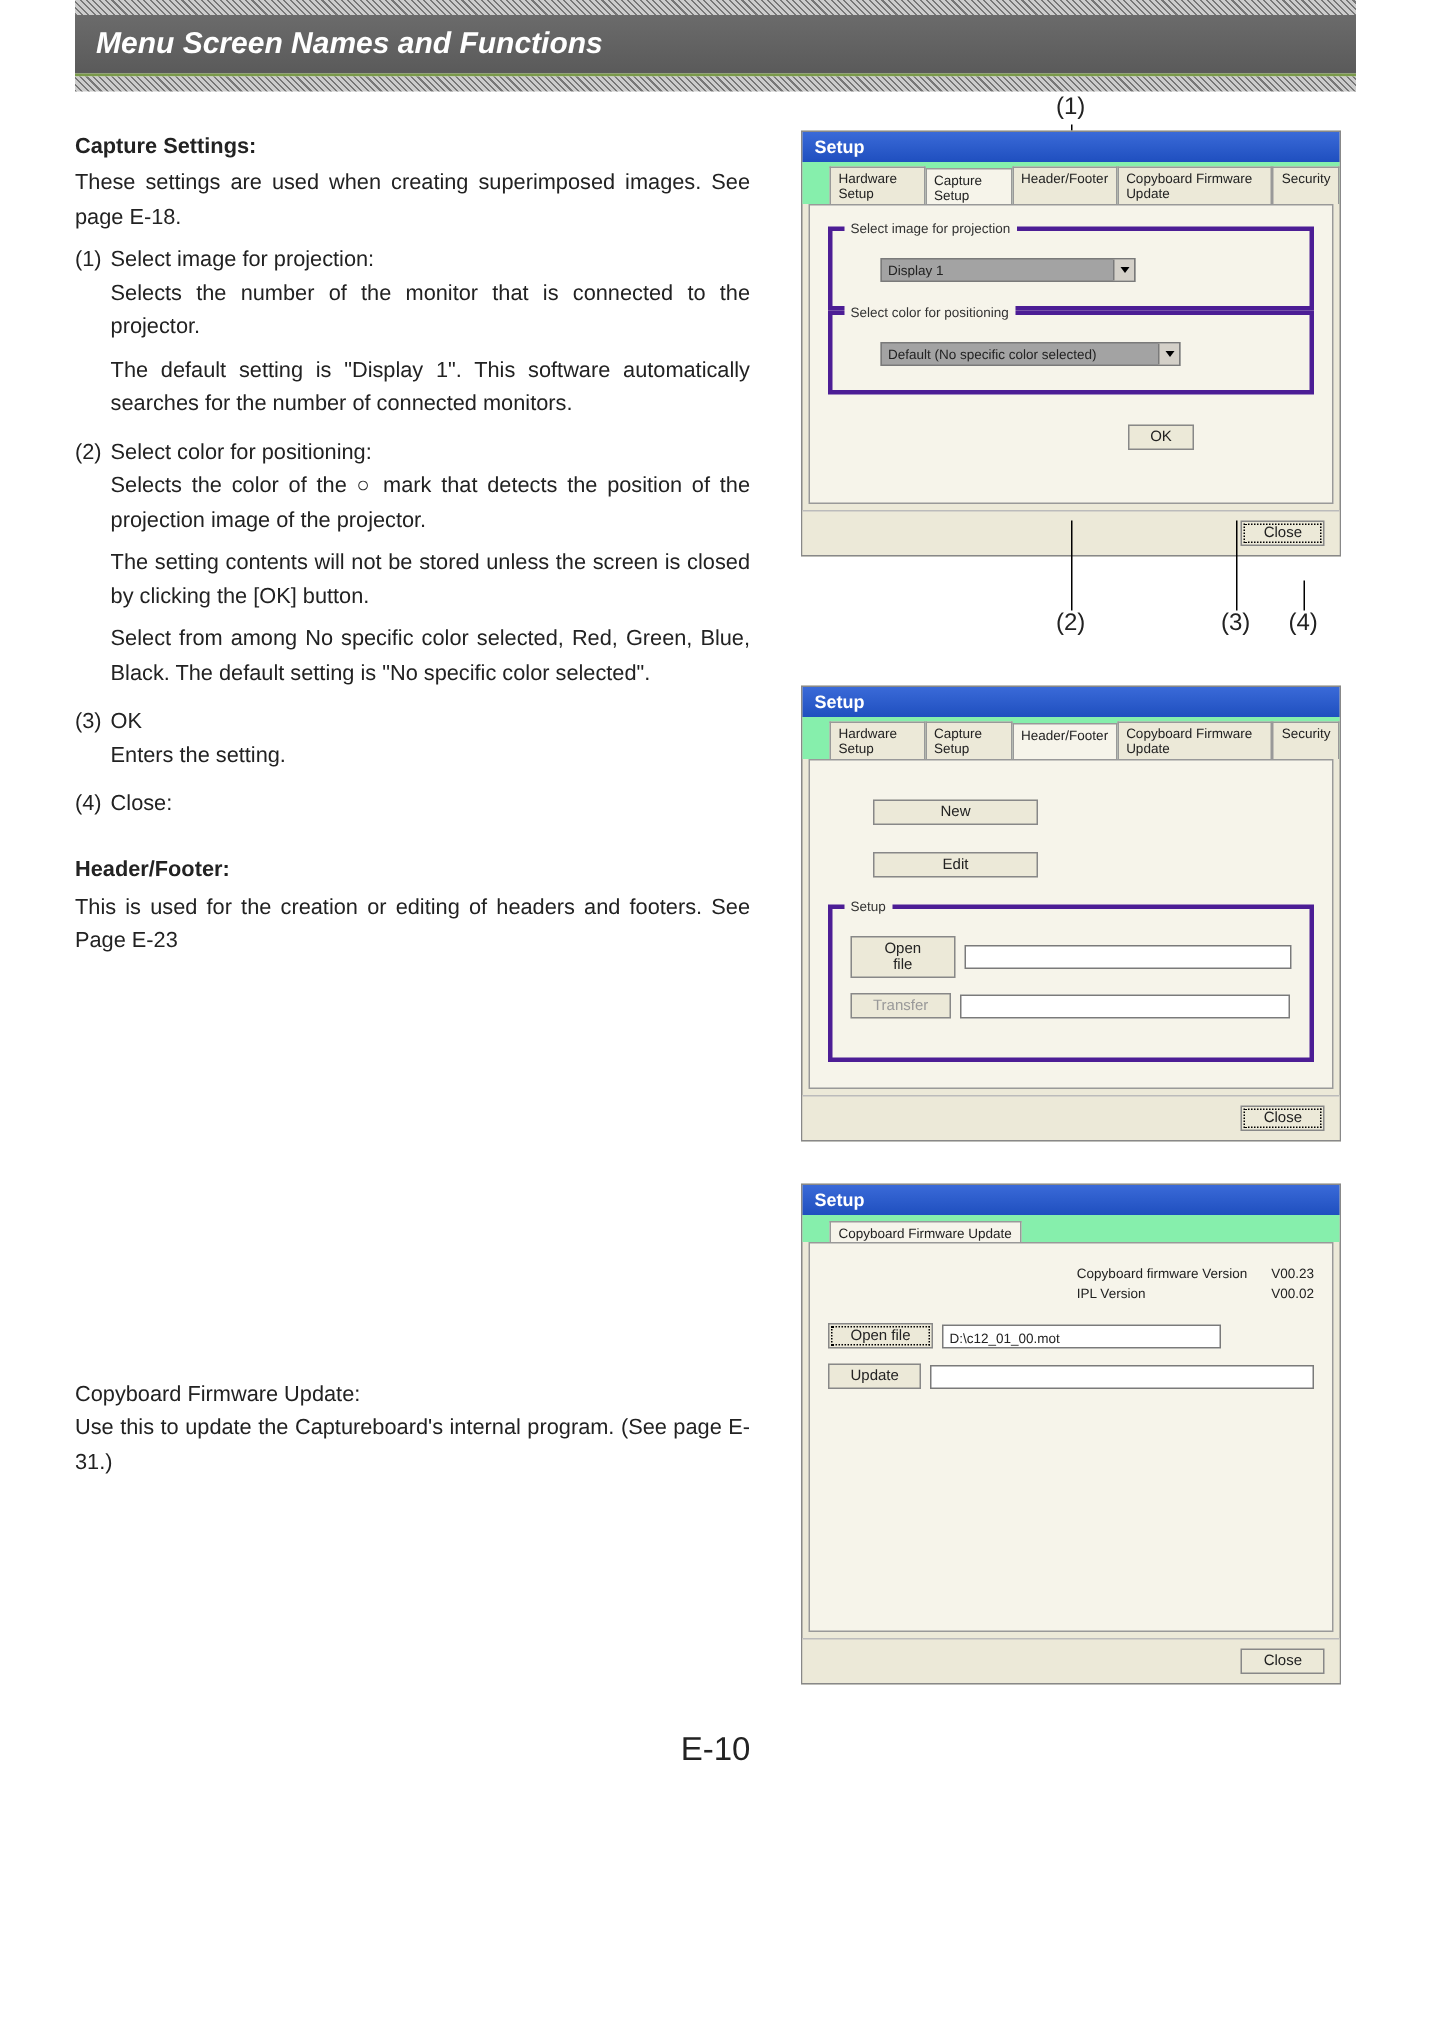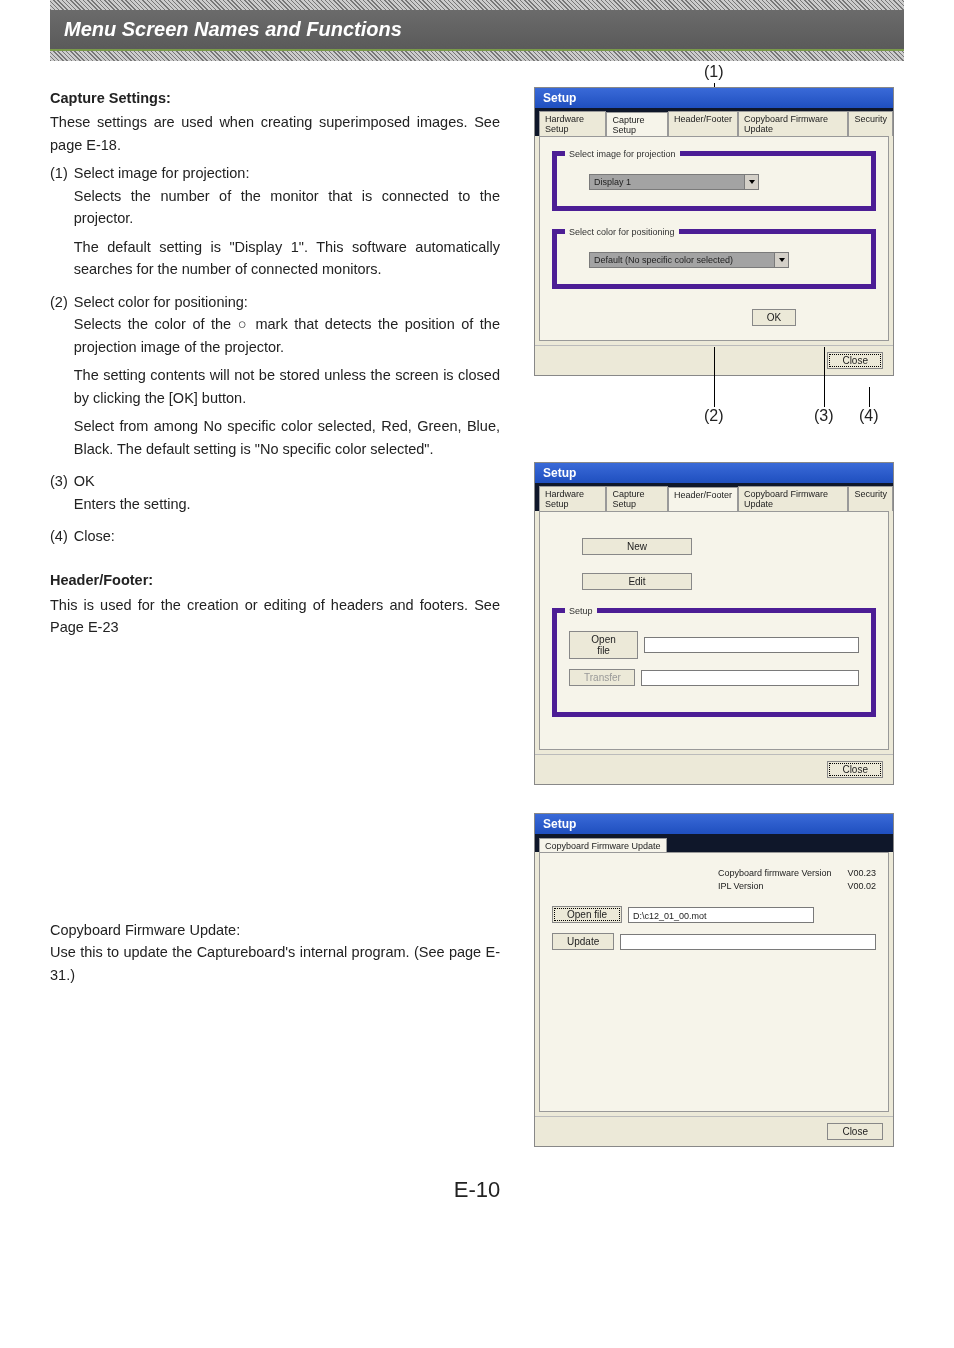--- a/index.html
+++ b/index.html
@@ -26,25 +26,25 @@
   .list-num { white-space: nowrap; margin-right: 6px; }
   .list-body { flex: 1; }
   .block-sp { margin-top: 22px; }
   .pagenum { text-align: center; font-size: 22px; margin-top: 30px; }
 
   .col-right { width: 380px; display: flex; flex-direction: column; align-items: center; gap: 28px; }
 
   
   .dlg { width: 360px; border: 1px solid #888; background: #ece9d8; font-size: 10px; position: relative; }
   .dlg-title { background: linear-gradient(#3a6ad8, #1f4fbf); color: #fff; font-weight: bold; padding: 3px 8px; font-size: 12px; }
-  .tabs { display: flex; background: #0f172a; padding-top: 3px; padding-left: 4px; }
+  .tabs { display: flex; background: #86efac; padding-top: 3px; padding-left: 18px; }
   .tab { border: 1px solid #999; border-bottom: none; background: #ece9d8; padding: 2px 5px; font-size: 9px; margin-right: 0; cursor: pointer; }
   .tab.active { background: #f6f4ea; position: relative; top: 1px; }
   .tab-body { border: 1px solid #999; background: #f6f4ea; margin: 0 4px 4px 4px; padding: 14px 12px; min-height: 200px; position: relative; }
-  .group { border: 5px solid #4c1d95; padding: 18px 12px 16px 12px; margin-bottom: 18px; position: relative; }
+  .group { border: 3px solid #4c1d95; padding: 18px 12px 16px 12px; position: relative; }
   .group-label { position: absolute; top: -7px; left: 8px; background: #f6f4ea; padding: 0 4px; font-size: 9px; color: #333; }
   .dropdown { display: inline-flex; align-items: center; border: 1px solid #7a7a7a; background: #a3a3a3; height: 16px; width: 170px; font-size: 9px; }
   .dropdown span { flex: 1; padding: 0 4px; white-space: nowrap; overflow: hidden; }
   .dd-arrow { width: 14px; height: 14px; background: #d4d0c8; border-left: 1px solid #7a7a7a; display: flex; align-items: center; justify-content: center; }
   .dd-arrow::after { content: ""; border-left: 3px solid transparent; border-right: 3px solid transparent; border-top: 4px solid #000; }
   .btn { display: inline-block; background: #ece9d8; border: 1px solid #888; padding: 2px 14px; font-size: 10px; cursor: pointer; text-align: center; }
   .btn.wide { min-width: 110px; }
   .btn.focus { outline: 1px dotted #000; outline-offset: -3px; }
   .btn.disabled { color: #999; }
   .ok-row { text-align: center; margin-top: 6px; }

